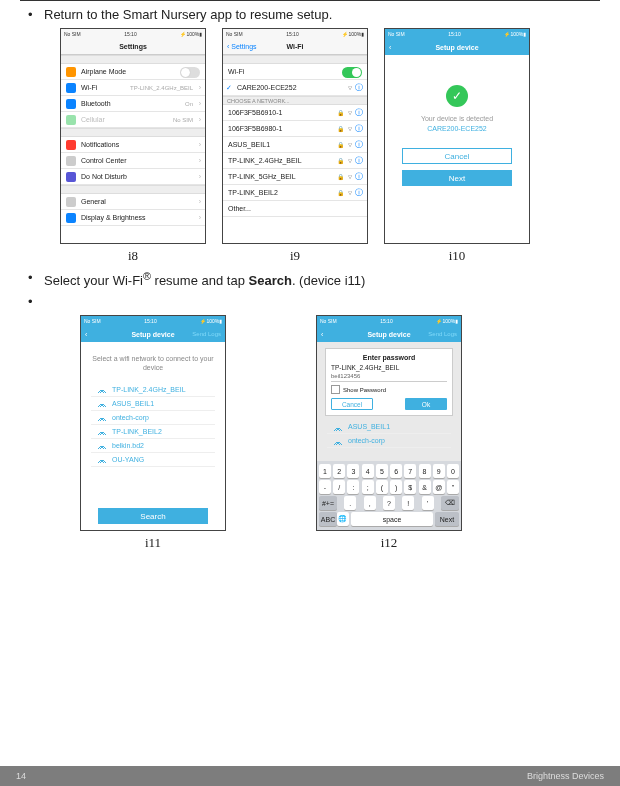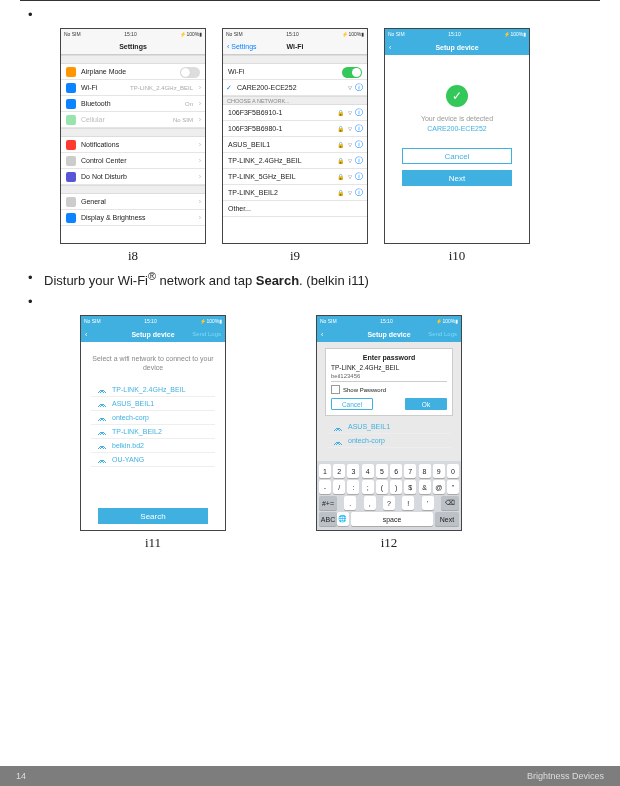--- a/index.html
+++ b/index.html
@@ -71,20 +71,21 @@
   .footer { position:absolute; bottom:0; left:0; right:0; height:20px; background:#7d7d7d; color:#ddd; font-size:9px; display:flex; align-items:center; justify-content:space-between; padding:0 16px; }
 </style>
 </head>
 <body>
 
 <div class="page">
   <div class="topline"></div>
 
   <div class="bullet-row">
     <span class="dot">•</span>
+    <span>Return to the Smart Nursery app to resume setup.</span>
   </div>
 
   <div class="screens-row">
 
     <div class="screen-wrap">
       <div class="phone">
         <div class="statusbar">
           <span>No SIM</span>
             <span>15:10</span>
             <span>⚡<span>100%</span>▮</span>
@@ -237,21 +238,21 @@
               <span>Next</span>
             </div>
         </div>
       </div>
       <div class="caption">i10</div>
     </div>
   </div>
 
   <div class="bullet-row">
     <span class="dot">•</span>
-    <span><span>Disturb your Wi-Fi</span><sup>®</sup><span> network and tap </span><b>Search</b><span>. (belkin i11)</span></span>
+    <span><span>Select your Wi-Fi</span><sup>®</sup><span> resume and tap </span><b>Search</b><span>. (device i11)</span></span>
   </div>
   <div class="bullet-row">
     <span class="dot">•</span>
   </div>
 
   <div class="screens-row" style="margin-left:60px; gap:90px;">
 
     <div class="screen-wrap">
       <div class="phone">
         <div class="statusbar bl">

